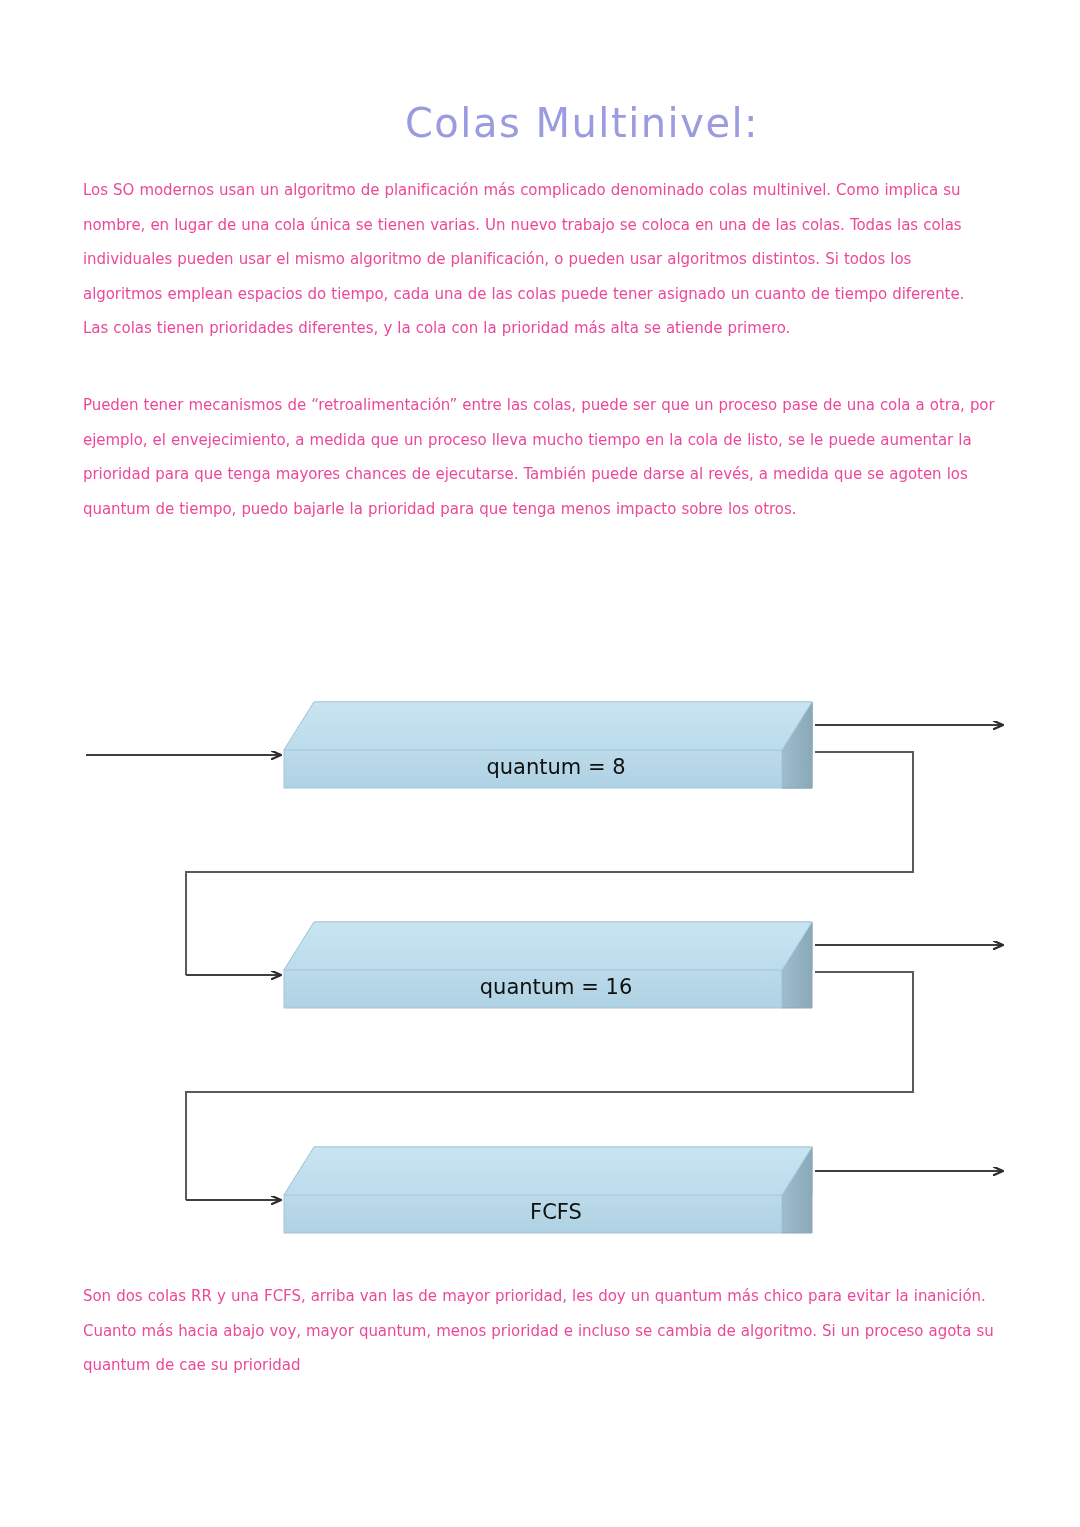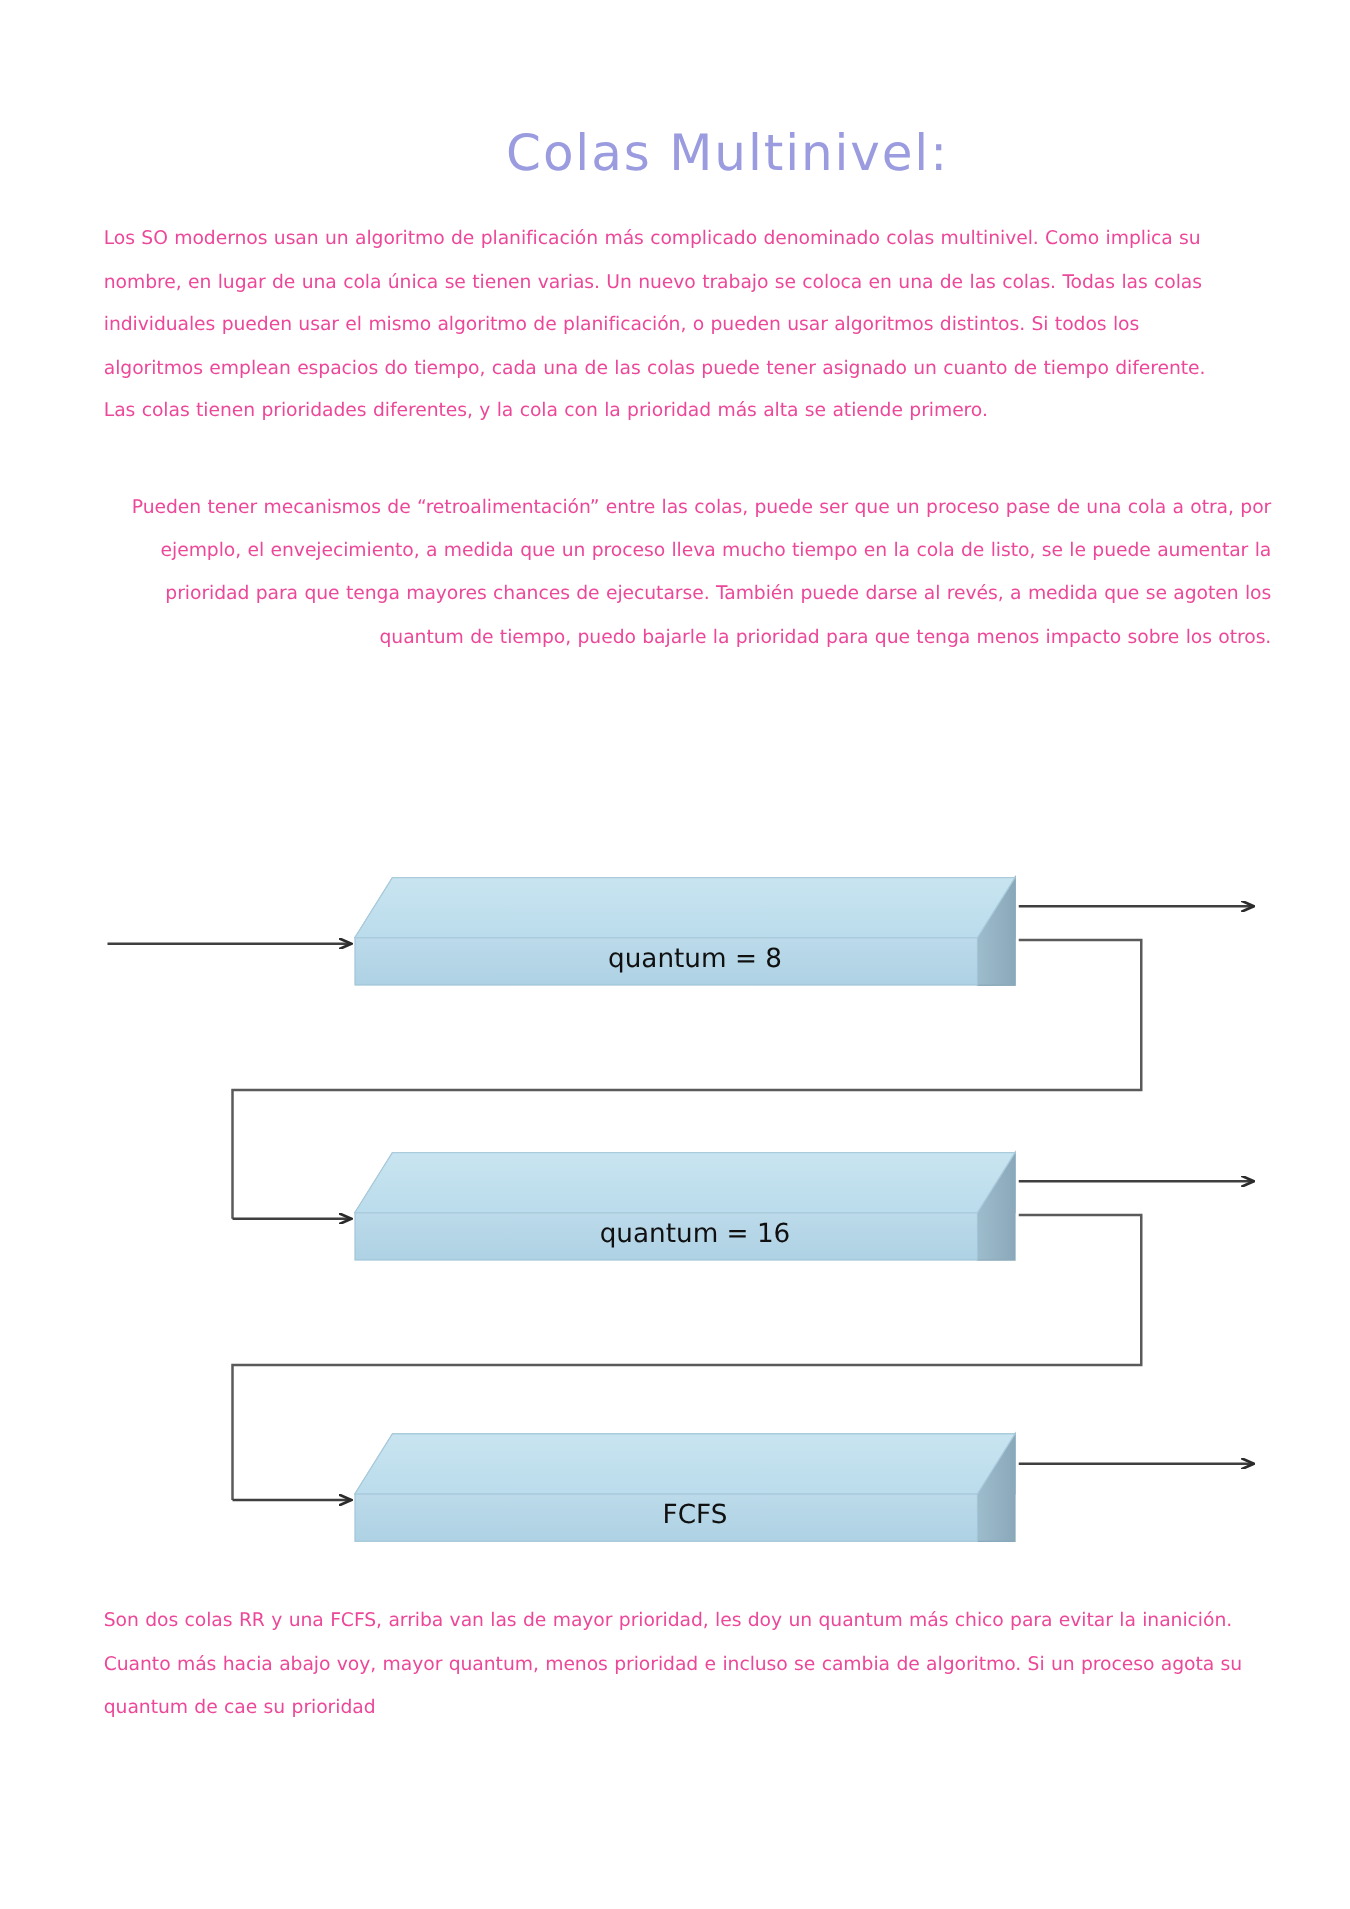--- a/index.html
+++ b/index.html
@@ -52,21 +52,21 @@
     width: 930px;
     font-family: "DejaVu Sans", sans-serif;
     font-size: 15px;
     line-height: 34.5px;
     color: #ec4899;
     letter-spacing: -0.05px;
     text-align: left;
     word-spacing: 0.4px;
   }
   #para-1 { top: 158px; width: 898px; }
-  #para-2 { top: 373px; width: 934px; text-align: right; }
+  #para-2 { top: 373px; width: 934px; }
   #para-3 { top: 1264px; width: 934px; }
 
   
   #diagram {
     position: absolute;
     left: 0;
     top: 640px;
     width: 1080px;
     height: 640px;
   }

